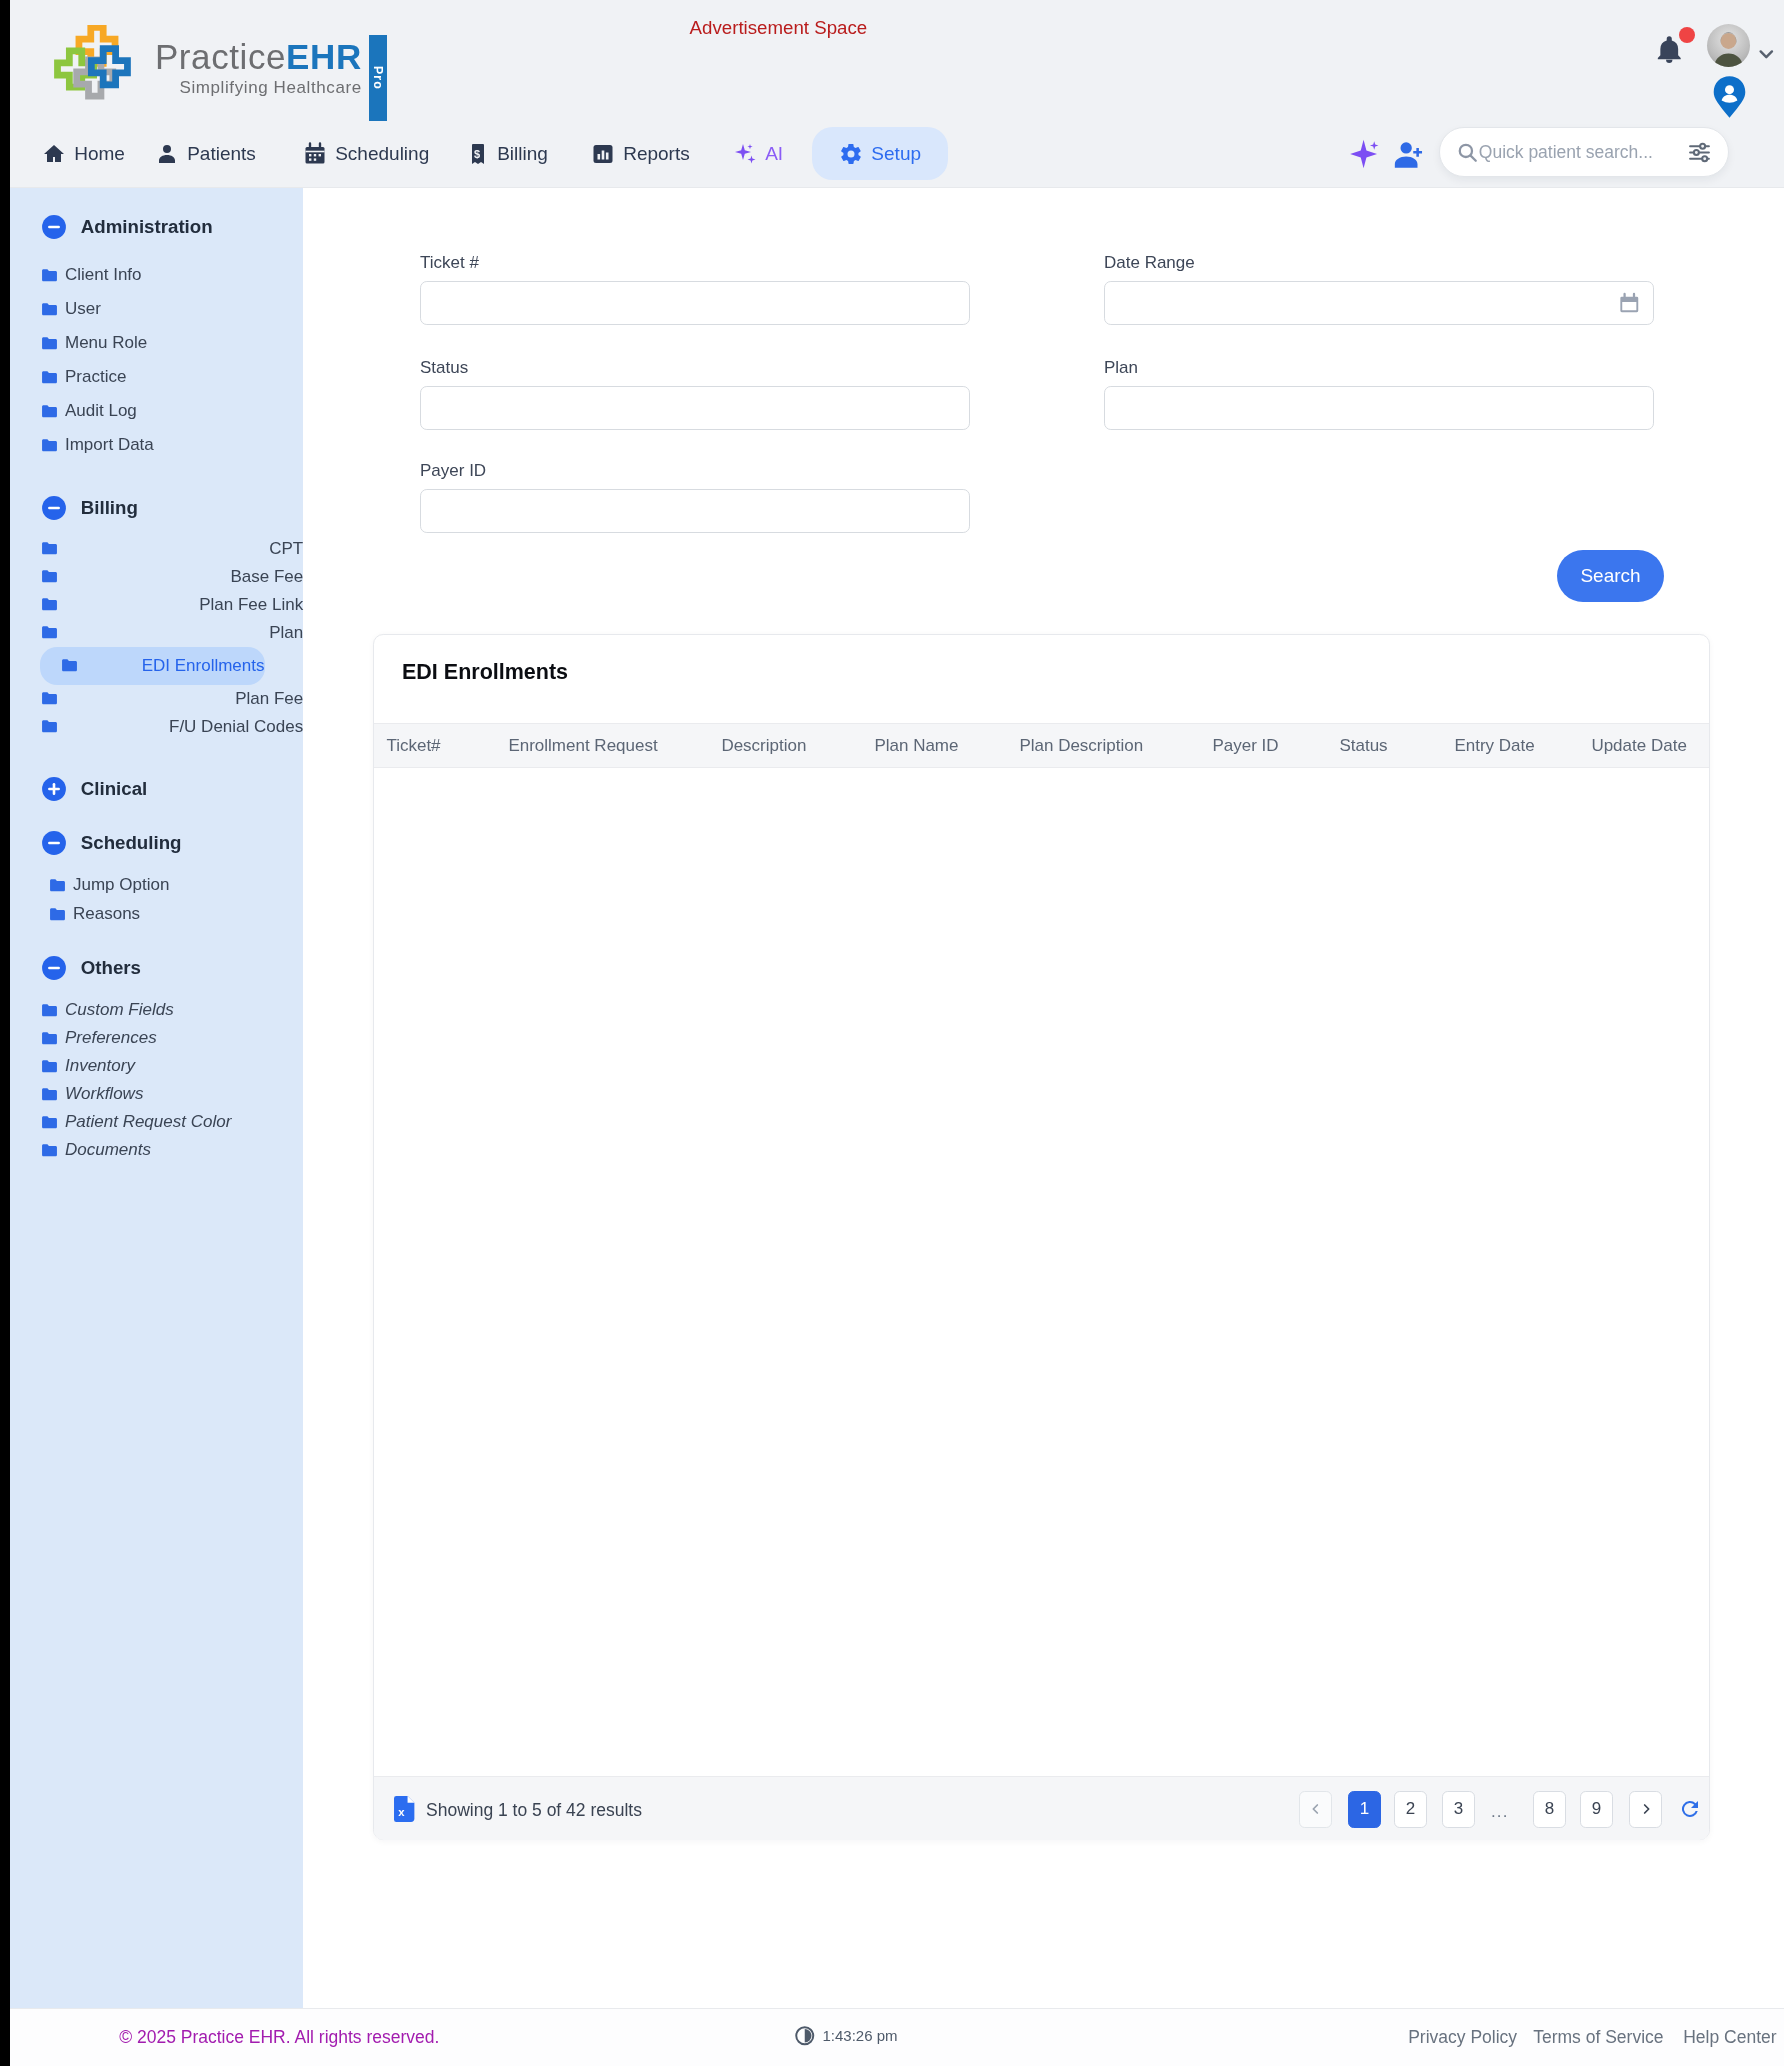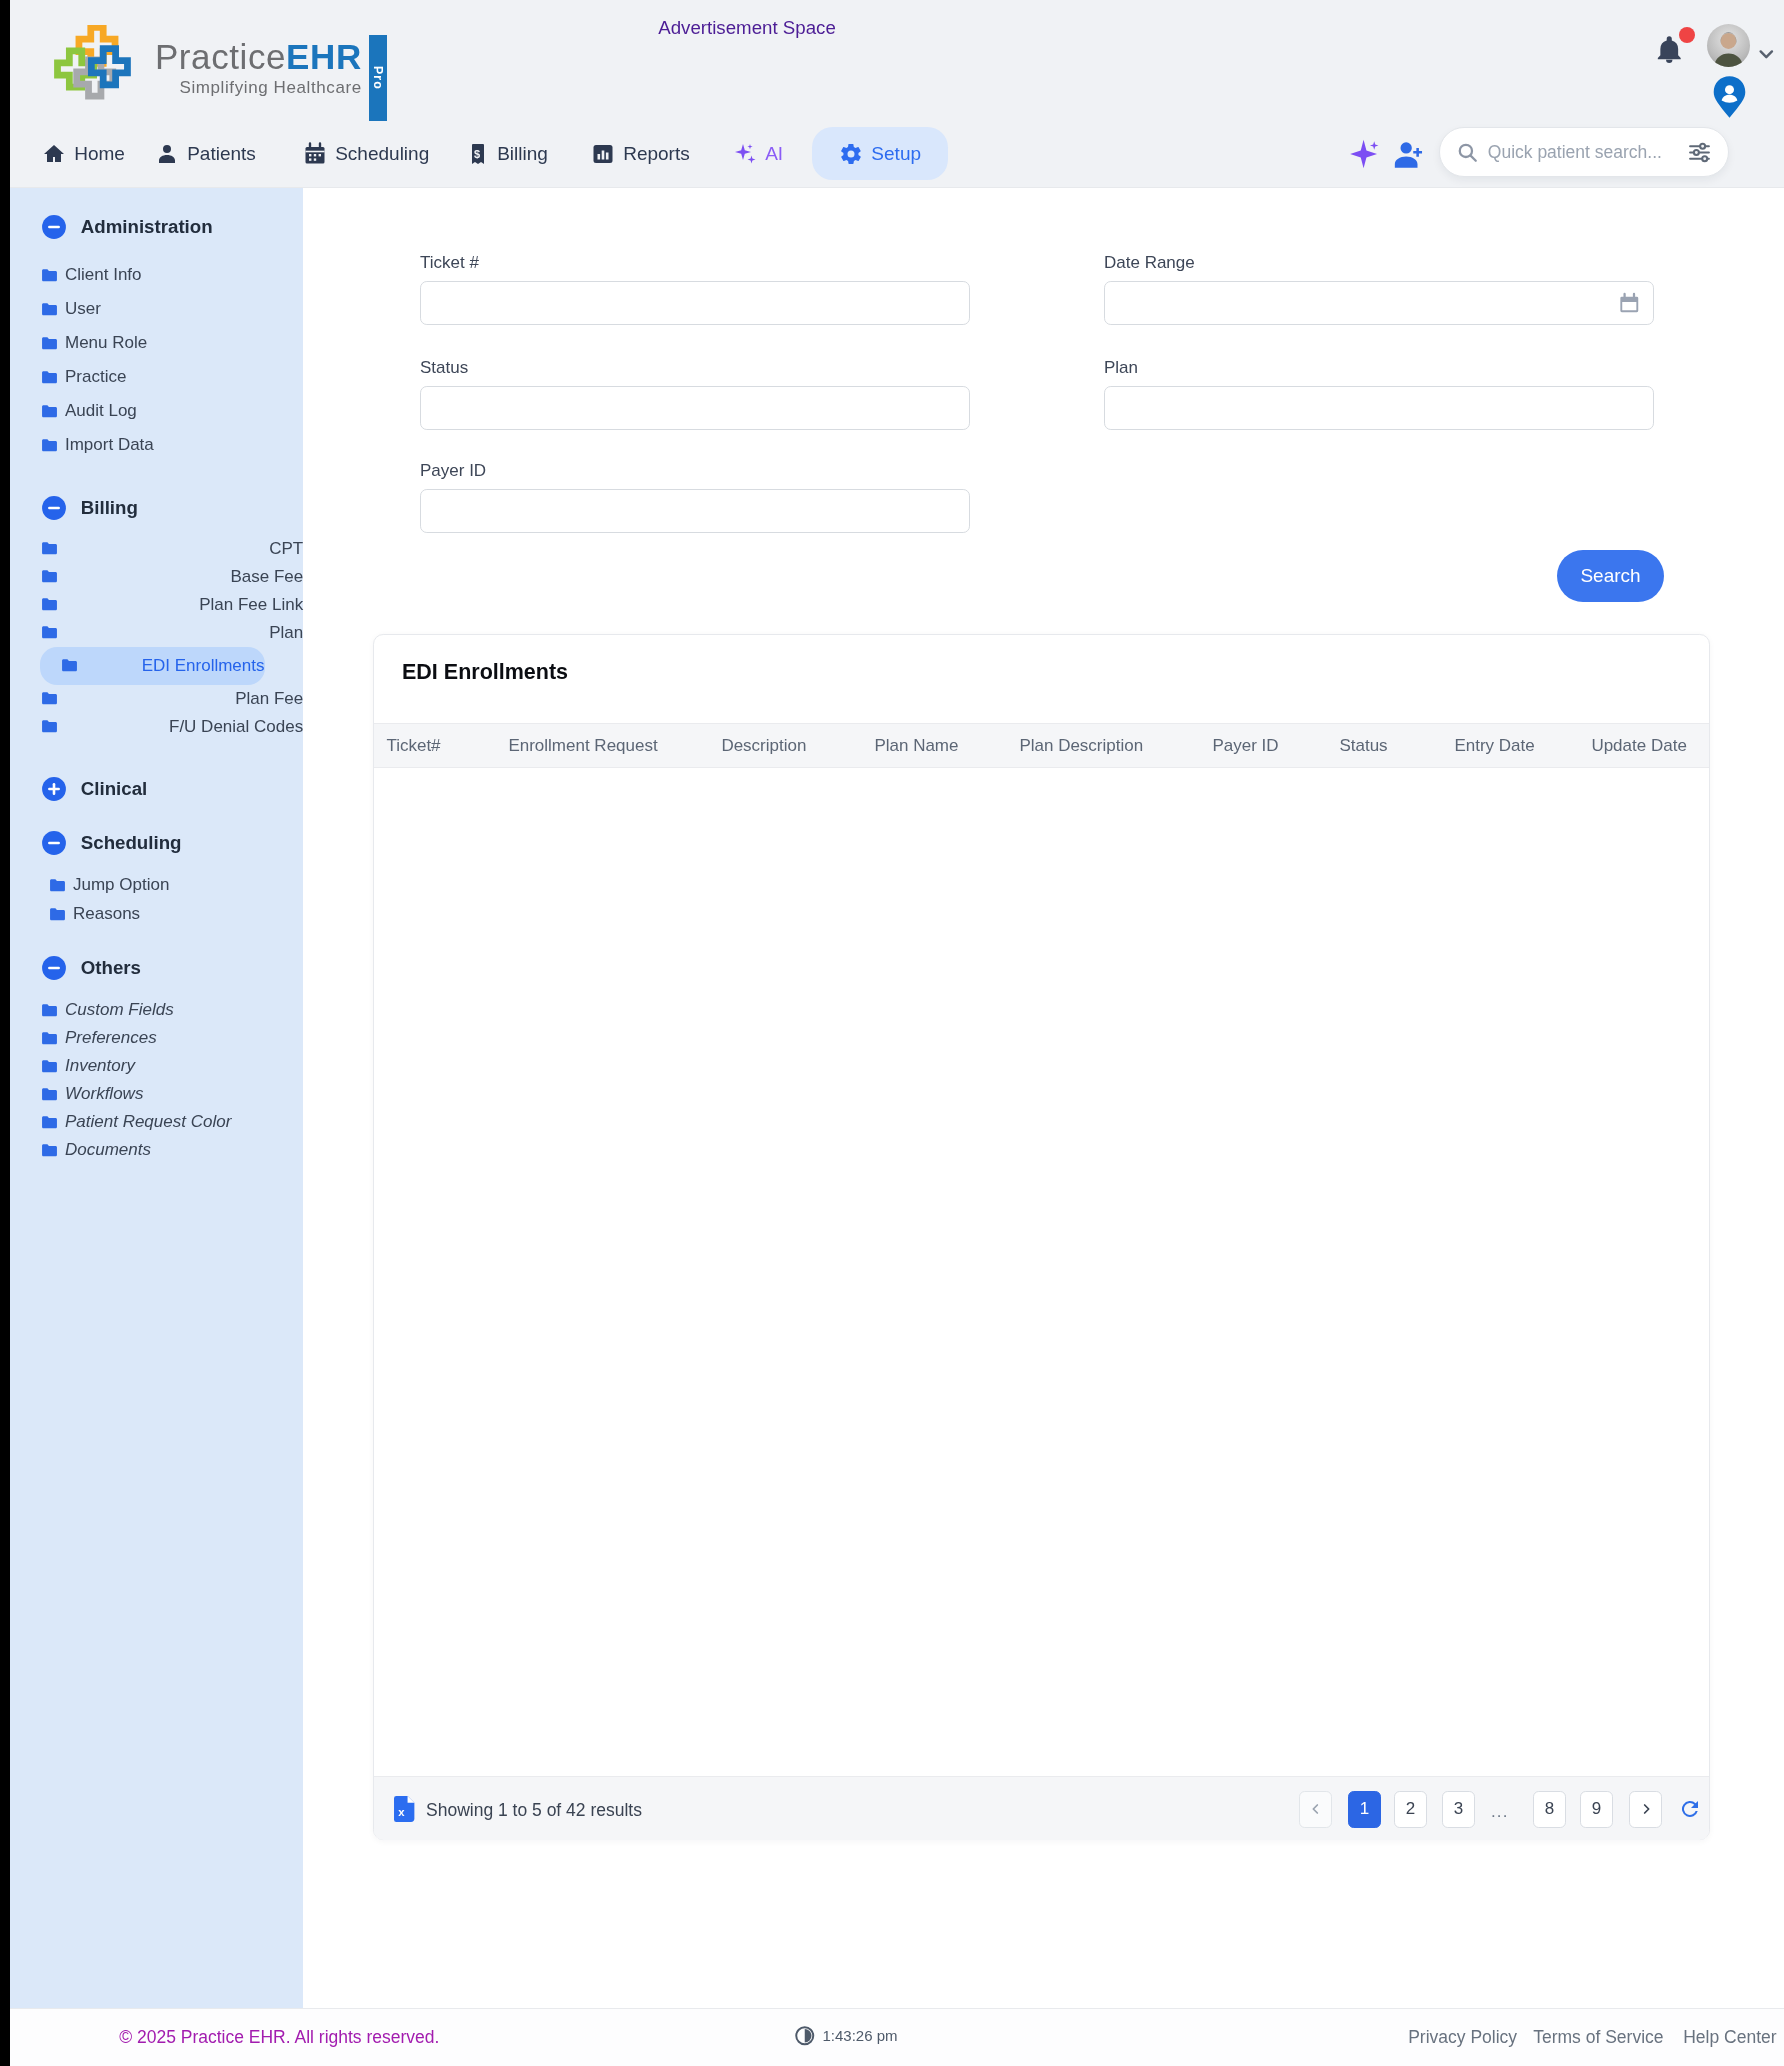--- a/index.html
+++ b/index.html
@@ -5,21 +5,21 @@
   * { margin:0; padding:0; box-sizing:border-box; }
   html,body { background:#ffffff; }
   body { font-family:"Liberation Sans","DejaVu Sans",sans-serif; }
   .page { position:relative; width:1785px; height:2066px; background:#ffffff; overflow:hidden; }
 
   
   .black-strip { position:absolute; left:0; top:0; width:10.2px; height:2066px; background:#000; }
 
   
   .header { position:absolute; left:10.2px; top:0; width:1774px; height:188px; background:#f0f2f5; border-bottom:0.6px solid #e7e9ec; }
-  .ad-text { position:absolute; left:648px; top:17px; width:209px; text-align:left; font-size:18.7px; color:#4c1d95; }
+  .ad-text { position:absolute; left:648px; top:17px; width:209px; text-align:right; font-size:18.7px; color:#b91c1c; }
 
   .logo { position:absolute; left:44px; top:25px; display:flex; align-items:flex-start; }
   .logo-marks { width:95px; height:88px; }
   .logo-words { margin-left:5.7px; margin-top:12.4px; }
   .logo-line1 { font-size:35px; letter-spacing:0.6px; }
   .logo-practice { color:#6d6e71; font-weight:300; }
   .logo-ehr { color:#1b75bc; font-weight:700; }
   .logo-tagline { font-size:17px; color:#6d6e71; text-align:right; margin-top:1.1px; letter-spacing:0.6px; }
   .pro-bar { margin-left:6.8px; margin-top:10.2px; width:18px; height:86px; background:#1b75bc; display:flex; align-items:center; justify-content:center; }
   .pro-bar span { writing-mode:vertical-rl; color:#fff; font-size:12.4px; font-weight:700; letter-spacing:1.1px; }
@@ -39,21 +39,21 @@
   .nav-item svg { width:24px; height:24px; }
   .nav-ai { color:#8b5cf6; }
   .nav-setup-pill { position:absolute; left:802px; top:127px; width:136px; height:53px; border-radius:20.4px;
                     background:#d9e7fc; display:flex; align-items:center; justify-content:center; gap:8px;
                     font-size:19px; color:#2d6cf0; font-weight:500; cursor:pointer; }
   .nav-setup-pill svg { width:24px; height:24px; }
   .sparkle-btn { position:absolute; left:1338px; top:137px; width:34px; height:34px; cursor:pointer; }
   .addperson-btn { position:absolute; left:1382px; top:138px; width:34px; height:34px; cursor:pointer; }
   .search-pill { position:absolute; left:1429px; top:127px; width:290px; height:50px; background:#fff;
                  border:0.6px solid #e3e6ea; border-radius:25px; display:flex; align-items:center;
-                 padding:0 16px; gap:9px; box-shadow:0 3.4px 8px rgba(20,30,50,0.06); }
+                 padding:0 16px; gap:0; box-shadow:0 3.4px 8px rgba(20,30,50,0.06); }
   .search-pill input { flex:1; border:none; outline:none; font-size:17.5px; color:#3a4352; background:transparent; min-width:0; }
   .search-pill input::placeholder { color:#9aa3b0; }
   .search-pill .mag { width:22.6px; height:22.6px; flex:none; }
   .search-pill .sliders { width:25px; height:25px; flex:none; cursor:pointer; }
 
   
   .sidebar { position:absolute; left:10.2px; top:188px; width:293px; height:1821px; background:#dbe8f9; padding:26px 0 0 31px; }
   .sb-head { display:flex; align-items:center; gap:13.6px; height:25px; cursor:pointer; }
   .sb-head .circ { width:26px; height:26px; flex:none; }
   .sb-head .sb-title { font-size:18.7px; font-weight:700; color:#222d3d; }

